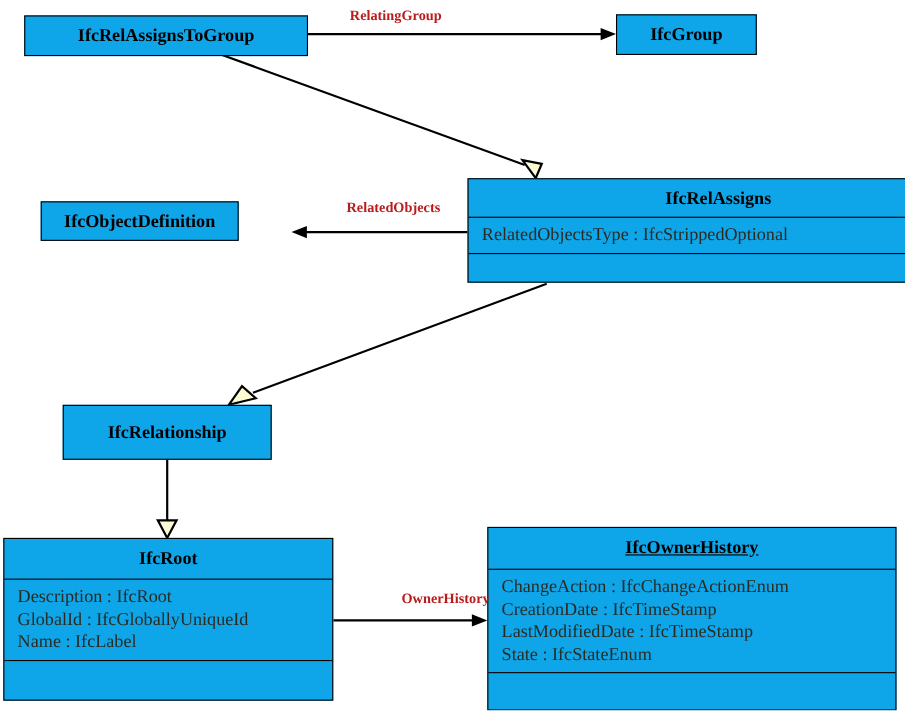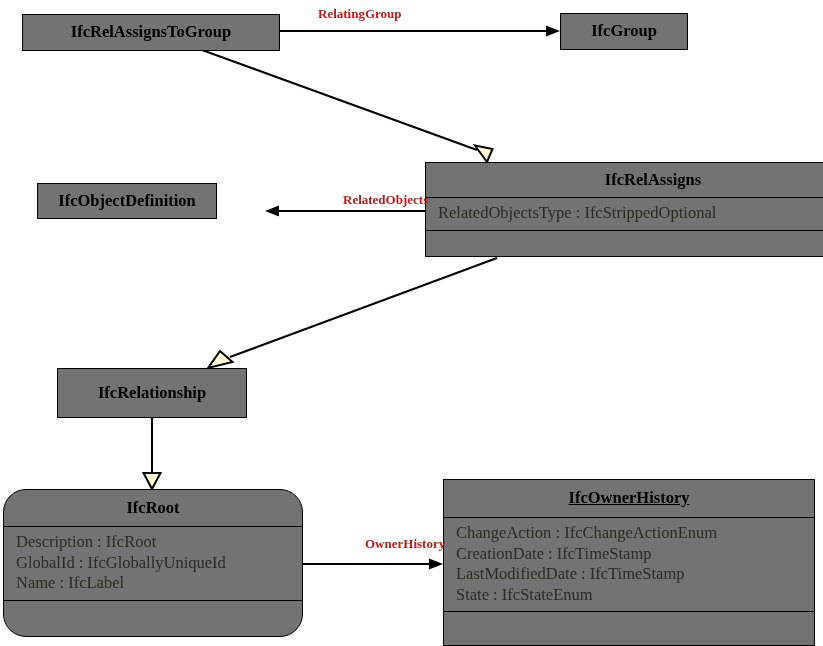--- a/index.html
+++ b/index.html
@@ -12,21 +12,21 @@
     width: 823px;
     height: 646px;
     background: #ffffff;
     font-family: "Liberation Serif", "DejaVu Serif", serif;
     overflow: hidden;
   }
   
   .uml-class {
     position: absolute;
     box-sizing: border-box;
-    background: #737373;
+    background: #0ea5e9;
     border: 1.6px solid #000000;
     display: flex;
     flex-direction: column;
   }
   .uml-title {
     font-weight: bold;
     font-size: 16.5px;
     text-align: center;
     color: #000000;
     line-height: 1;
@@ -147,21 +147,21 @@
   </div>
 
   <div class="uml-class uml-simple" style="left:37px; top:183px; width:180px; height:36px;">
     <div class="uml-title">IfcObjectDefinition</div>
   </div>
 
   <div class="uml-class uml-simple" style="left:57px; top:368px; width:190px; height:50px;">
     <div class="uml-title">IfcRelationship</div>
   </div>
 
-  <div class="uml-class" style="left:3px; top:489px; width:300px; height:148px;border-radius:23px;">
+  <div class="uml-class" style="left:3px; top:489px; width:300px; height:148px;">
     <div class="uml-title" style="height:36px;">IfcRoot</div>
     <div class="uml-compartment uml-attrs">
       <div class="uml-attr">Description : IfcRoot</div>
       <div class="uml-attr">GlobalId : IfcGloballyUniqueId</div>
       <div class="uml-attr">Name : IfcLabel</div>
     </div>
     <div class="uml-compartment uml-ops"></div>
   </div>
 
   <div class="uml-class" style="left:443px; top:479px; width:372px; height:167px;">
@@ -170,17 +170,17 @@
       <div class="uml-attr">ChangeAction : IfcChangeActionEnum</div>
       <div class="uml-attr">CreationDate : IfcTimeStamp</div>
       <div class="uml-attr">LastModifiedDate : IfcTimeStamp</div>
       <div class="uml-attr">State : IfcStateEnum</div>
     </div>
     <div class="uml-compartment uml-ops"></div>
   </div>
 
   <div class="edge-label" style="left:318px; top:7px;">RelatingGroup</div>
 
-  <div class="edge-label" style="left:315px; top:193px;margin-left:28px;">RelatedObjects</div>
+  <div class="edge-label" style="left:315px; top:182px;">RelatedObjects</div>
 
   <div class="edge-label" style="left:321px; top:537px;margin-left:44px;">OwnerHistory</div>
 
 </div>
 
 </body></html>

